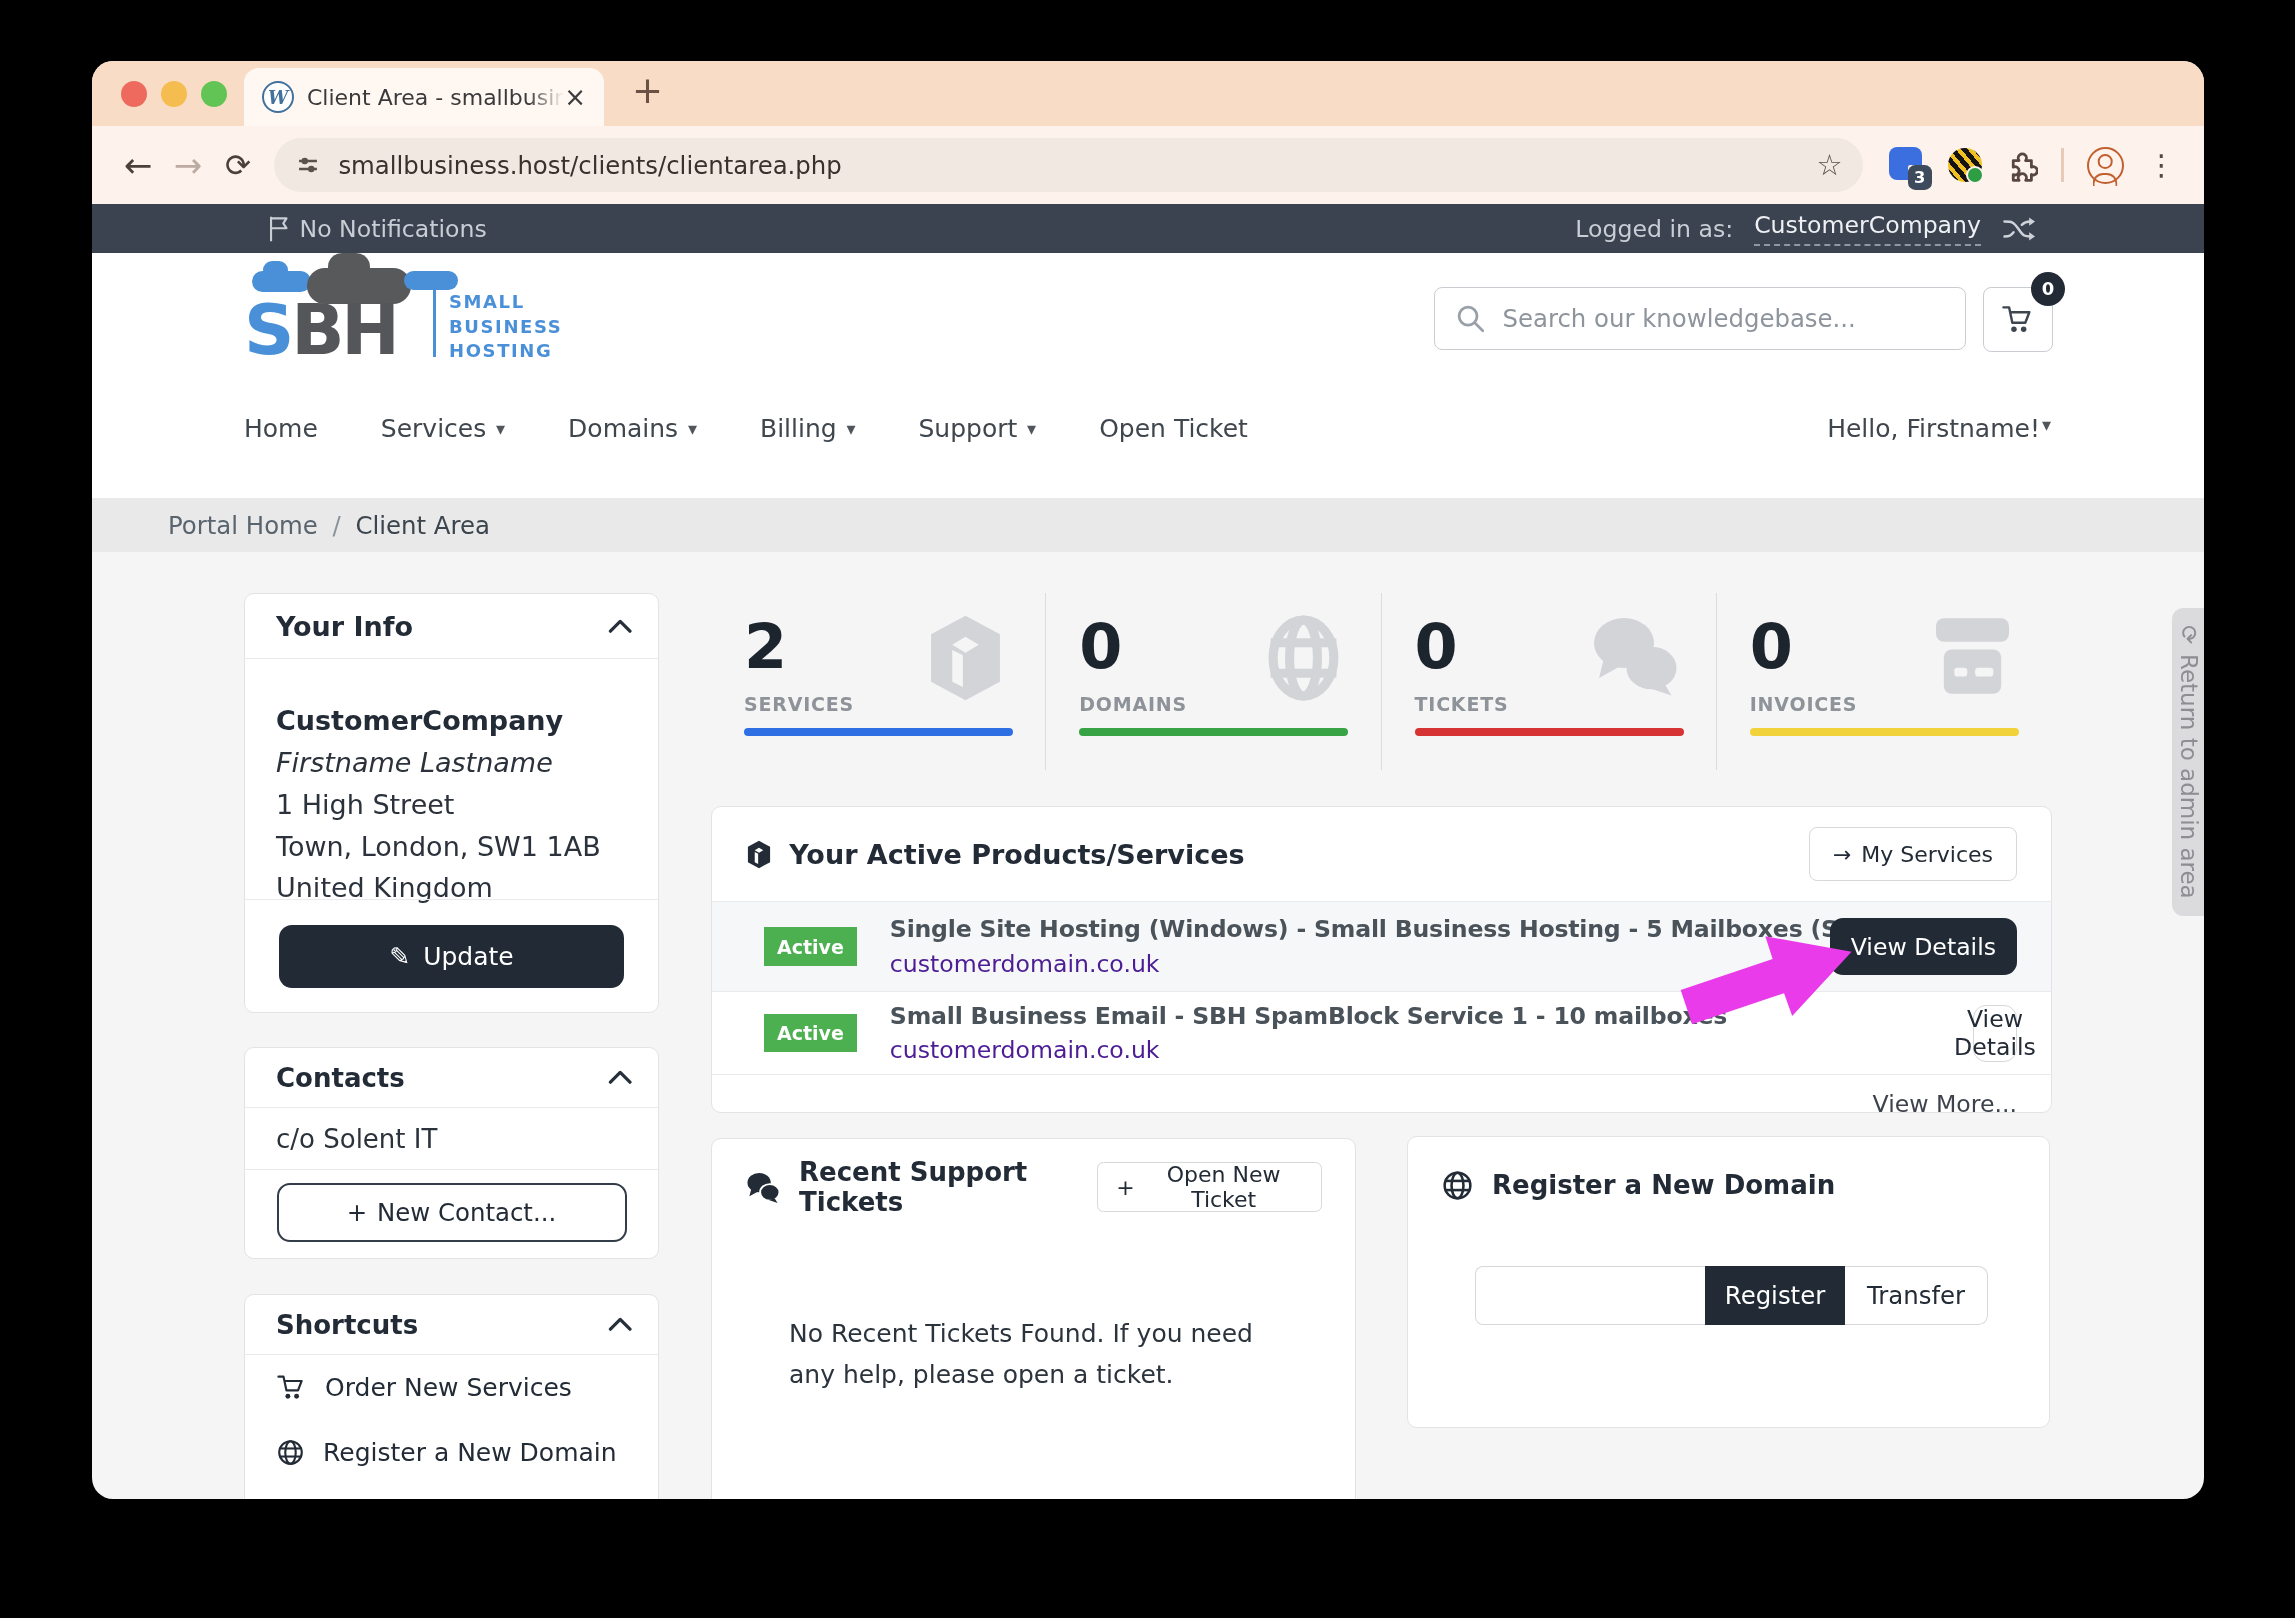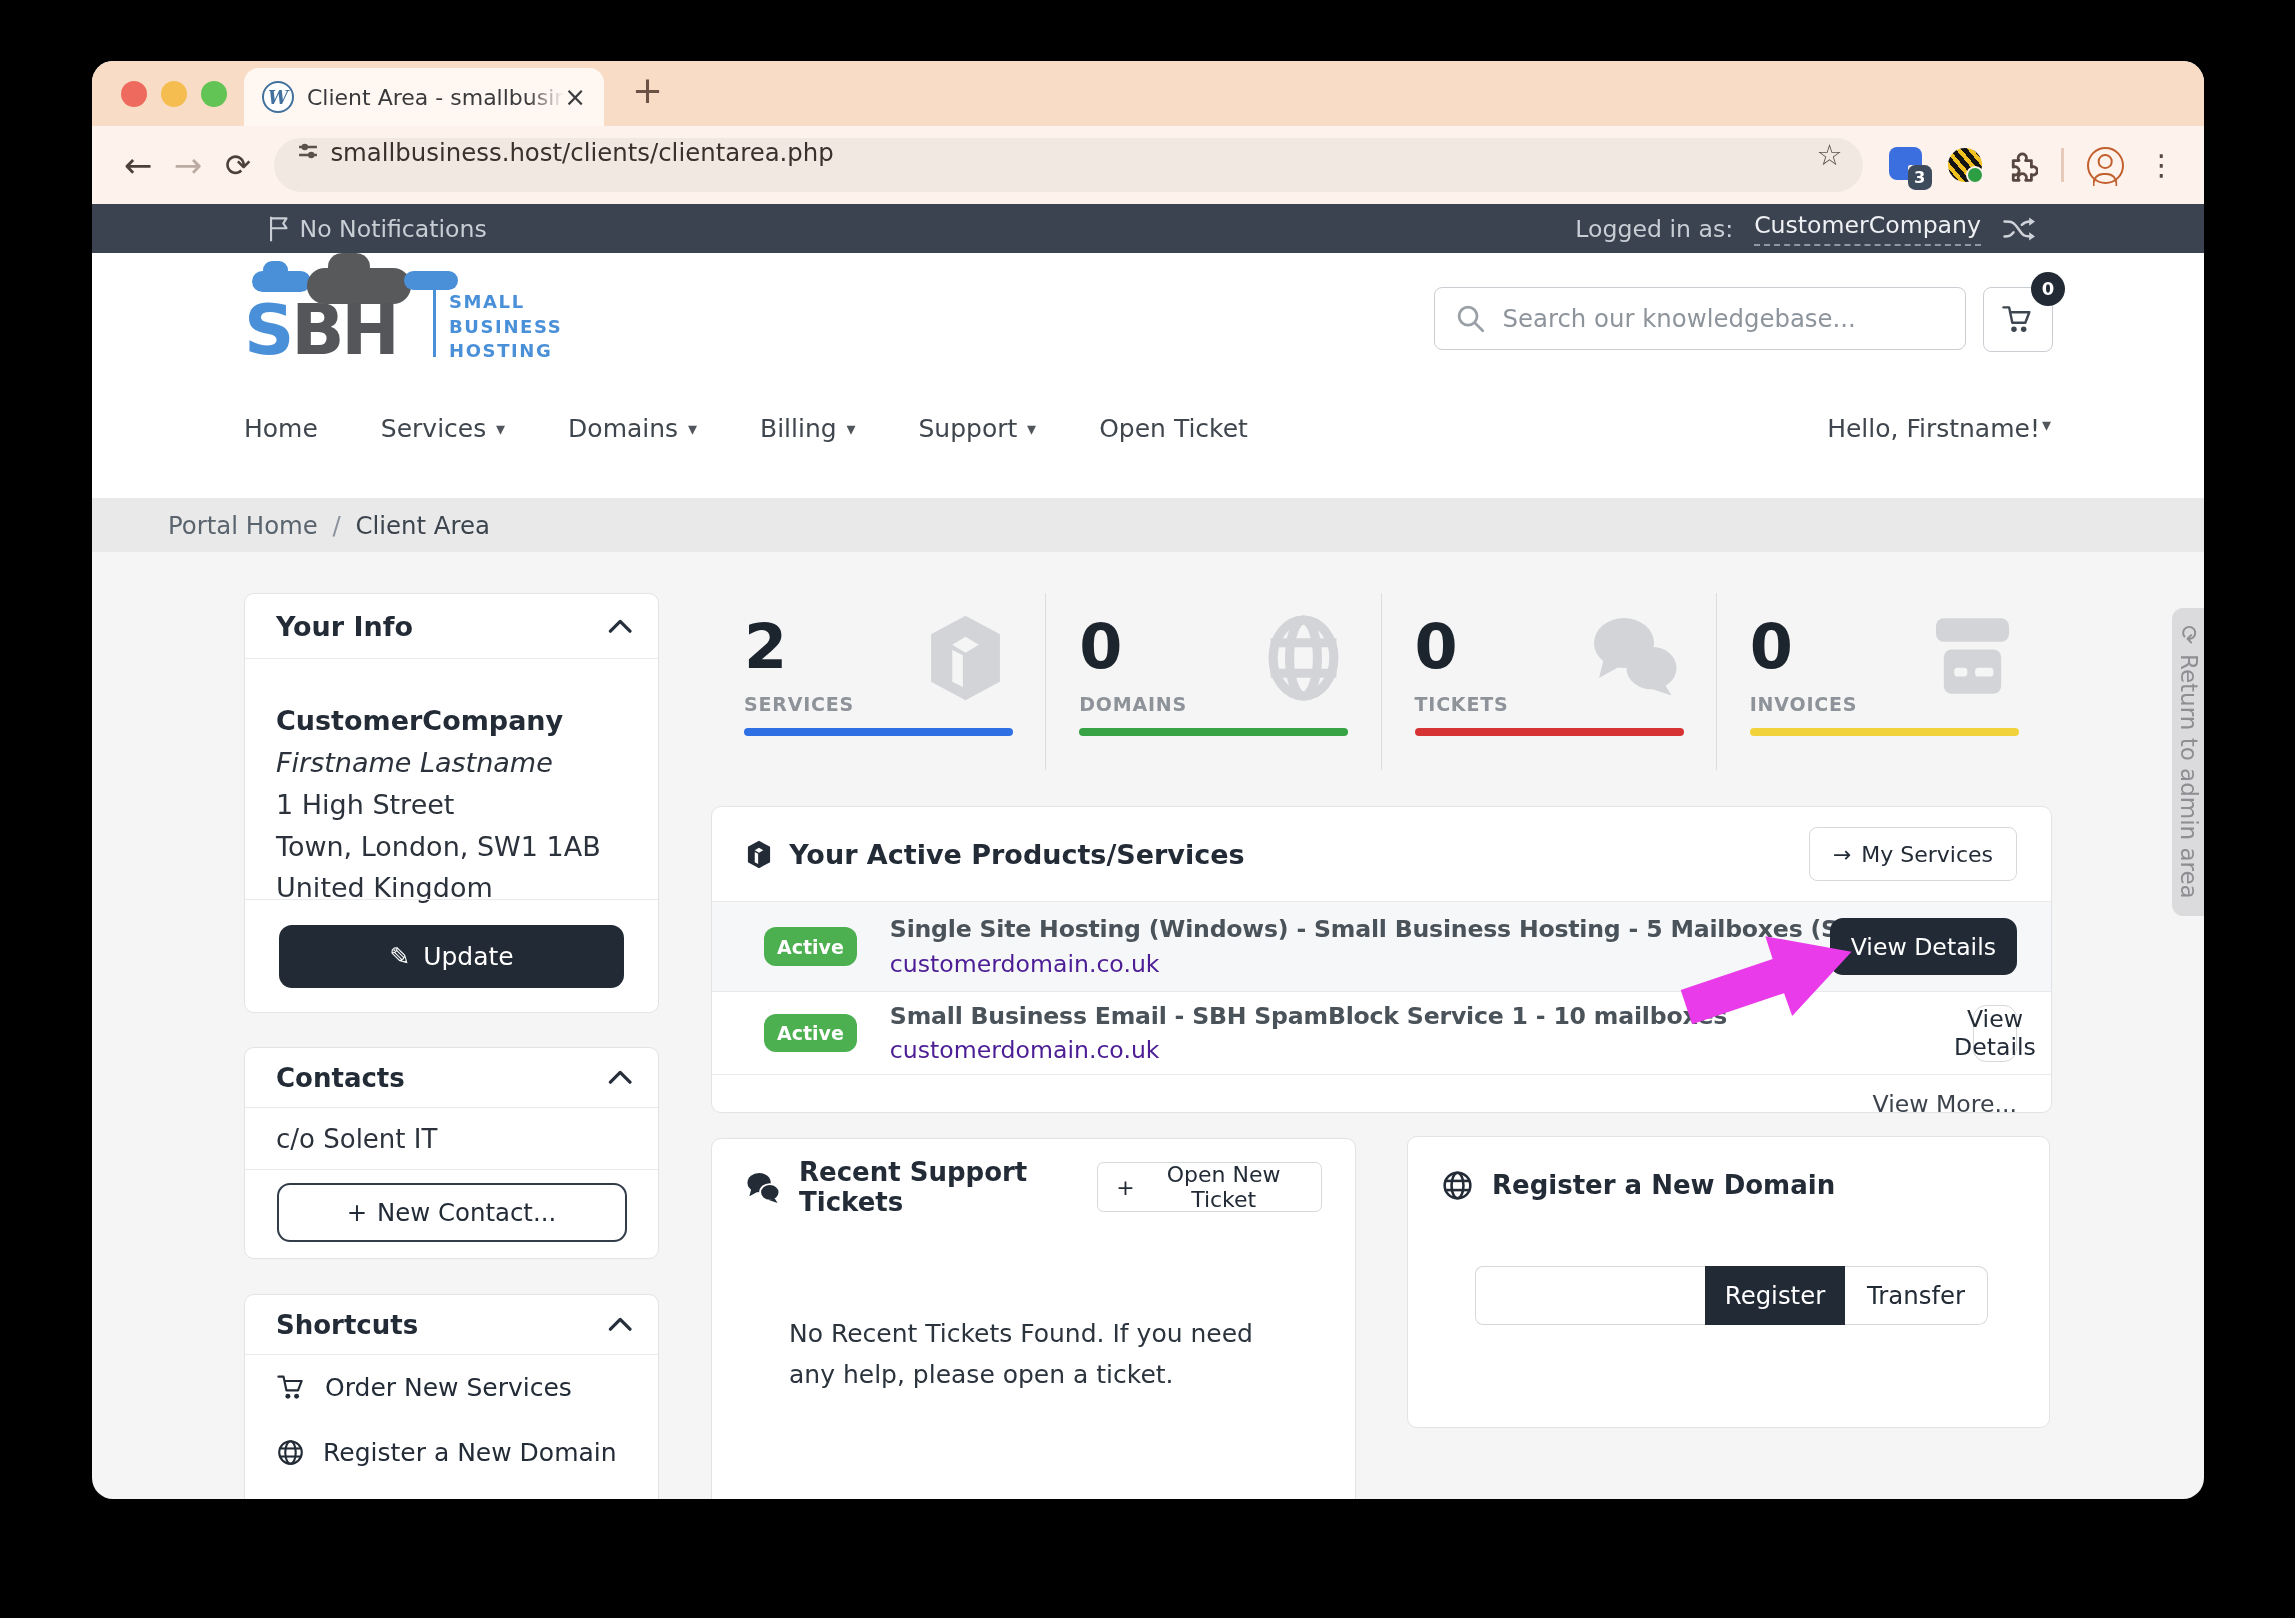--- a/index.html
+++ b/index.html
@@ -38,21 +38,21 @@
   
   .toolbar{
     position:absolute;left:0;top:65px;right:0;height:78px;background:#fdf3ec;
     display:flex;align-items:center;padding:0 21px;box-sizing:border-box;
   }
   .navglyph{font-size:34px;line-height:1;color:#4c413a;width:50px;text-align:center;}
   .navglyph.fwd{color:#bcab a2;color:#bcaba2;}
   .navglyph.reload{font-size:31px;}
   .urlbar{
     margin-left:11.4px;width:1589px;height:54px;background:#f2e8e2;border-radius:28px;
-    display:flex;padding:0 21px;box-sizing:border-box;gap:9px;
+    display:flex;align-items:center;padding:0 21px;box-sizing:border-box;gap:17px;
   }
   .url-text{font-size:24.4px;color:#3b302b;white-space:nowrap;}
   .url-star{margin-left:auto;font-size:29px;color:#5d5148;}
   .tb-icons{display:flex;align-items:center;gap:23px;margin-left:26px;}
   .ext-badged{position:relative;width:36px;height:36px;}
   .ext-blue{position:absolute;left:0;top:0;width:33px;height:33px;background:#3b6fe0;border-radius:8.1px;}
   .ext-blue::after{content:"";position:absolute;right:4.9px;bottom:4.9px;width:9.8px;height:9.8px;background:#fdf3ec;border-radius:2.4px;}
   .ext-count{
     position:absolute;right:-6.5px;bottom:-6.5px;min-width:24.4px;height:24.4px;background:#3e4b5d;border-radius:7.3px;
     color:#fff;font-size:16.3px;font-weight:700;display:flex;align-items:center;justify-content:center;
@@ -154,21 +154,21 @@
   .btn-light{
     background:#fff;border:1.6px solid #d6d8da;border-radius:8.1px;color:#222b36;
     display:flex;align-items:center;justify-content:center;gap:9.8px;
     font-family:"DejaVu Sans","Liberation Sans",sans-serif;cursor:pointer;
   }
   .myservices-btn{margin-left:auto;height:54px;padding:0 23px;font-size:22px;}
   .prod-row{display:flex;align-items:center;padding:0 34px 0 52px;border-top:1.6px solid #e9eaec;box-sizing:border-box;}
   .prod-row.row0{height:90px;background:#f6f7f8;}
   .prod-row.row1{height:83px;background:#fff;}
   .badge-active{
-    background:#4caf50;color:#fff;font-size:19px;font-weight:700;border-radius:12px;
+    background:#4caf50;color:#fff;font-size:19px;font-weight:700;border-radius:0;
     padding:8.1px 13px;flex:0 0 auto;
   }
   .prod-text{flex:1;margin-left:33px;min-width:0;}
   .prod-name{font-size:23.6px;font-weight:700;color:#4a525a;letter-spacing:-0.2px;white-space:nowrap;}
   .prod-domain{font-size:23.6px;color:#4c1d95;margin-top:6.5px;}
   .viewdetails{height:57px;padding:0 21px;font-size:23.6px;border-radius:13px;flex:0 0 auto;}
   .viewdetails.light{border-radius:13px;}
   .prod-foot{display:flex;justify-content:flex-end;align-items:center;height:59px;
     padding:0 34px;border-top:1.6px solid #e9eaec;box-sizing:border-box;}
   .viewmore{font-size:23.6px;color:#3c434c;cursor:pointer;}

